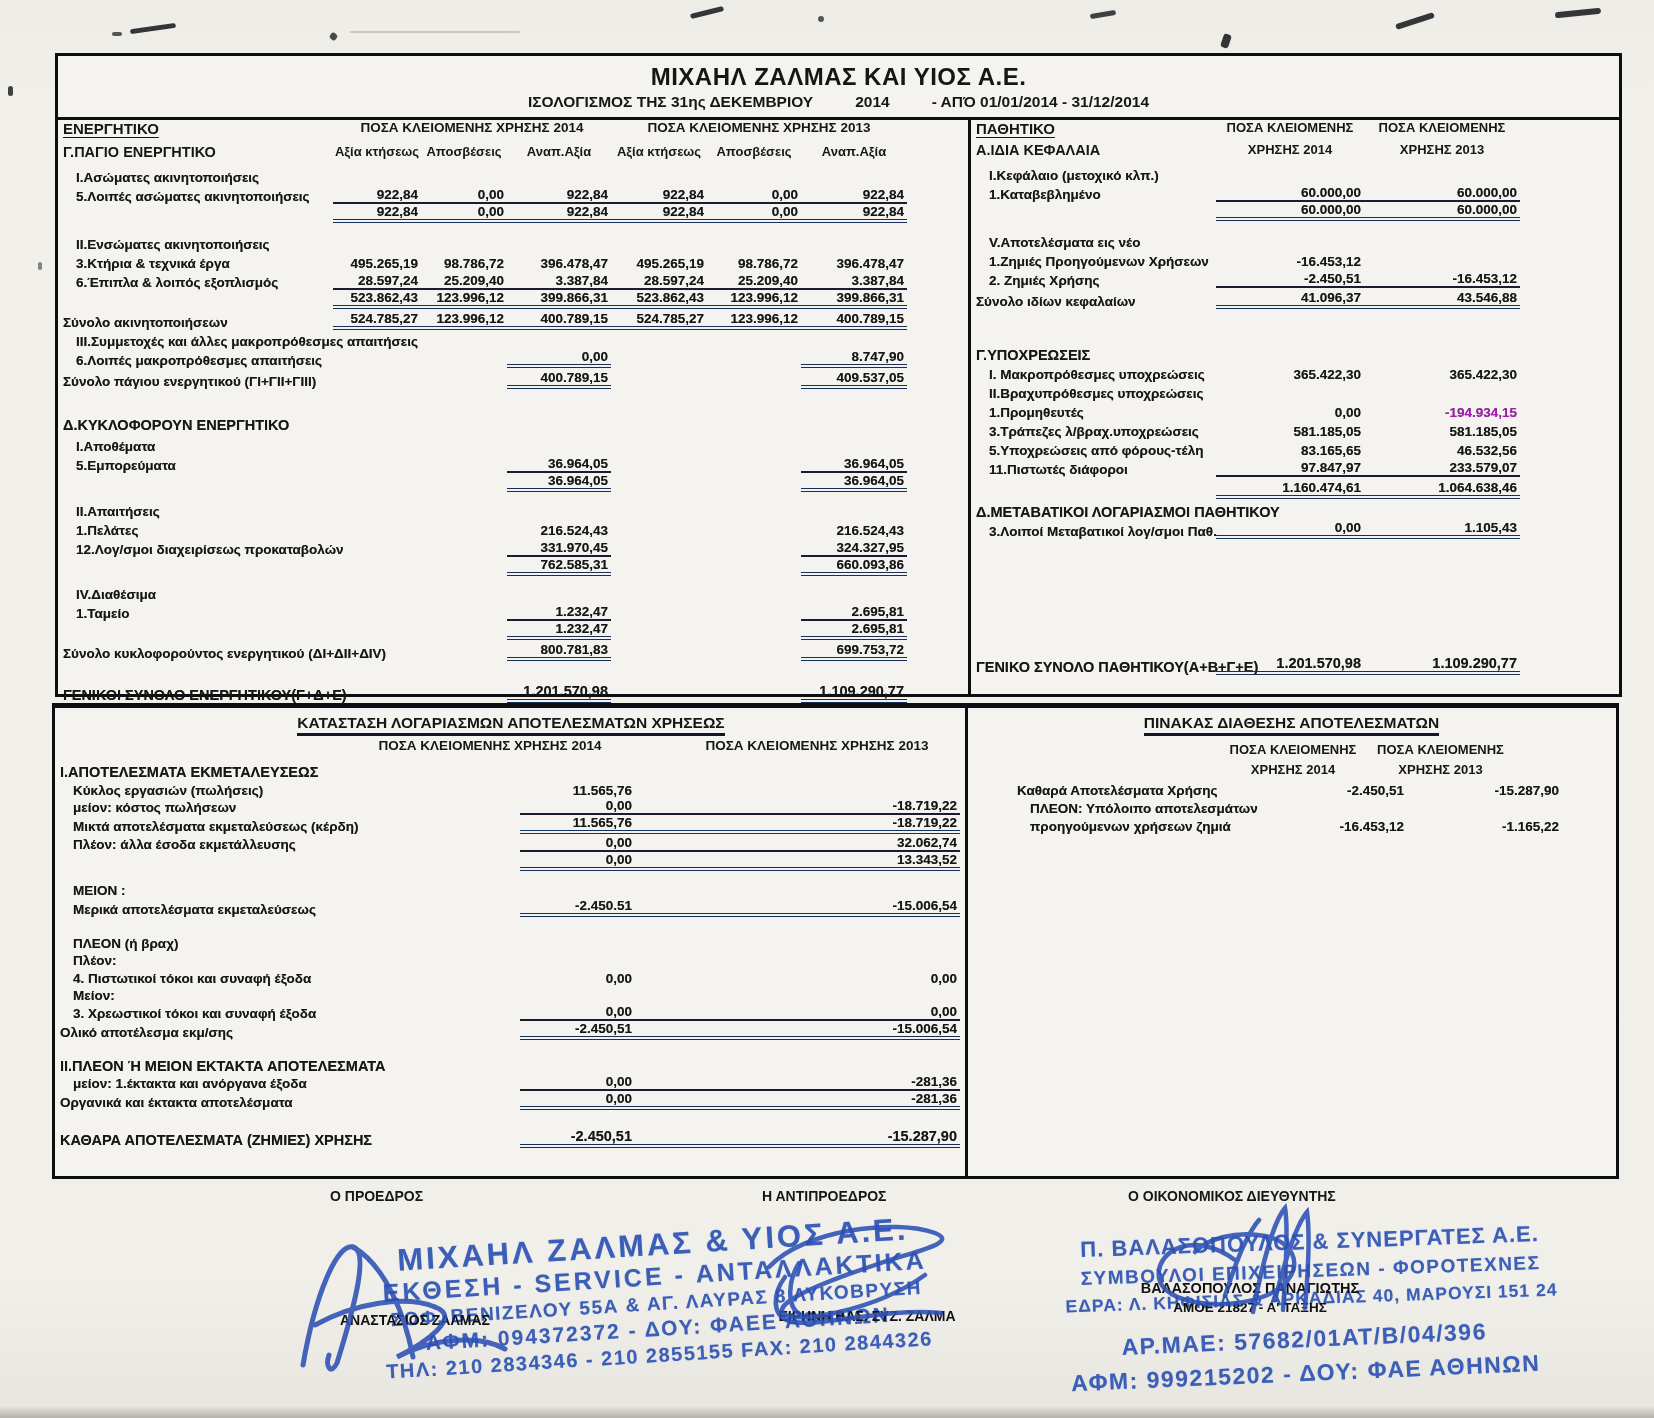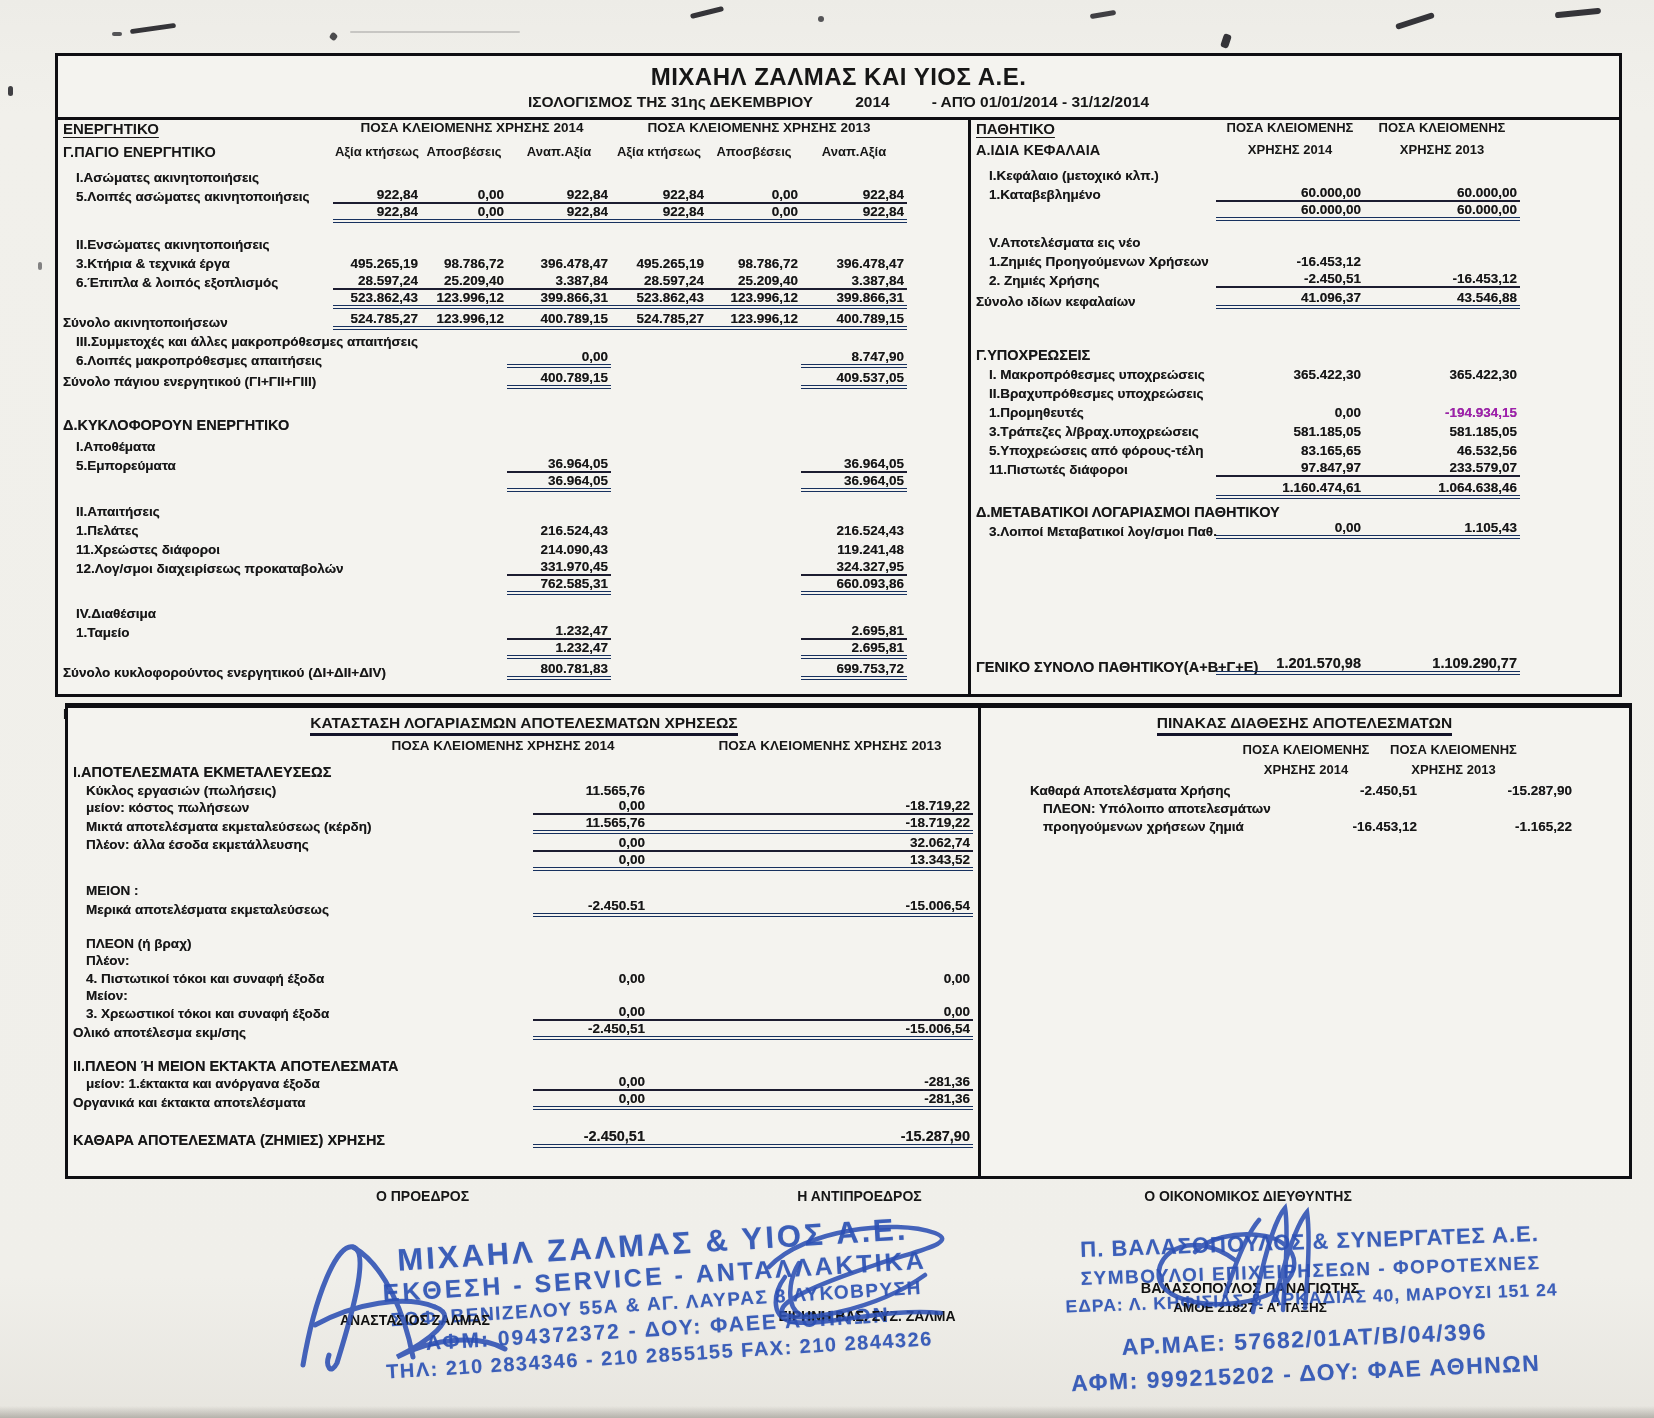--- a/index.html
+++ b/index.html
@@ -10,21 +10,21 @@
     font-family:"Liberation Sans","DejaVu Sans",sans-serif;
     color:#161616; overflow:hidden;
   }
   .smudge { position:absolute; background:#14141a; border-radius:3px; }
   
   .box-top {
     position:absolute; left:55px; top:53px; width:1567px; height:644px;
     border:3px solid #0e0e12; background:#f4f3ef;
   }
   .box-bottom {
-    position:absolute; left:65px; top:703px; width:1567px; height:476px;
+    position:absolute; left:52px; top:703px; width:1567px; height:476px;
     border:3px solid #0e0e12; border-top-width:5px; background:#f4f3ef;
   }
   .vdiv { position:absolute; width:3px; background:#0e0e12; }
   .vdiv-top { left:910px; top:61px; bottom:0; }
   .vdiv-bottom { left:910px; top:0; bottom:0; }
   .title-rule { position:absolute; left:0; right:0; top:61px; height:3px; background:#0e0e12; }
   .doc-title { position:absolute; left:0; right:0; top:7px; text-align:center;
     font-size:24px; font-weight:bold; letter-spacing:.5px; }
   .doc-subtitle { position:absolute; left:0; right:0; top:37px; text-align:center;
     font-size:15.5px; font-weight:bold; }
@@ -65,21 +65,21 @@
   .income-rows .t-row { grid-template-columns:340px 120px 115px 325px; min-height:17.5px; }
   
   .dist-panel { position:absolute; left:918px; top:6px; width:637px; }
   .dist-title { text-align:center; margin-bottom:4px; }
   .dist-title span { display:inline-block; font-weight:bold; font-size:15.5px;
     border-bottom:3px solid #14142a; padding-bottom:1px; }
   .dist-heads { display:grid; grid-template-columns:250px 140px 155px; }
   .dist-heads .ch div { line-height:20px; }
   .dist-rows .t-row { grid-template-columns:250px 140px 155px; min-height:18px;margin-left:44px; }
   
-  .sig-title { position:absolute; font-weight:bold; font-size:14px; text-align:center; z-index:5; }
+  .sig-title { position:absolute; font-weight:bold; font-size:14px; z-index:5; }
   .sig-name { position:absolute; font-weight:bold; font-size:14px; text-align:center; z-index:6;
     color:#111; white-space:nowrap; }
   .stamp { position:absolute; color:rgba(47,84,181,.9); font-weight:bold; text-align:center; z-index:3;
     text-shadow:0 0 1px rgba(47,84,181,.35); }
   .company-stamp { left:298px; top:1228px; width:716px; transform:rotate(-3.5deg); }
   .company-stamp .l1 { font-size:31px; letter-spacing:3px; line-height:34px; }
   .company-stamp .l2 { font-size:25px; letter-spacing:3px; line-height:29px; }
   .company-stamp .l3 { font-size:19px; letter-spacing:1.5px; line-height:25px; }
   .company-stamp .l4 { font-size:21px; letter-spacing:2px; line-height:26px; }
   .company-stamp .l5 { font-size:20px; letter-spacing:1.5px; line-height:26px; }
@@ -286,29 +286,20 @@
           <div class="t-row">
             <span class="t-label ind1">1.Πελάτες</span>
             <span class="t-val"></span>
             <span class="t-val"></span>
             <span class="t-val">216.524,43</span>
             <span class="t-val"></span>
             <span class="t-val"></span>
             <span class="t-val">216.524,43</span>
           </div>
           <div class="t-row">
-            <span class="t-label ind1">11.Χρεώστες διάφοροι</span>
-            <span class="t-val"></span>
-            <span class="t-val"></span>
-            <span class="t-val">214.090,43</span>
-            <span class="t-val"></span>
-            <span class="t-val"></span>
-            <span class="t-val">119.241,48</span>
-          </div>
-          <div class="t-row">
             <span class="t-label ind1">12.Λογ/σμοι διαχειρίσεως προκαταβολών</span>
             <span class="t-val"></span>
             <span class="t-val"></span>
             <span class="t-val u1">331.970,45</span>
             <span class="t-val"></span>
             <span class="t-val"></span>
             <span class="t-val u1">324.327,95</span>
           </div>
           <div class="t-row">
             <span class="t-label ind0"></span>

